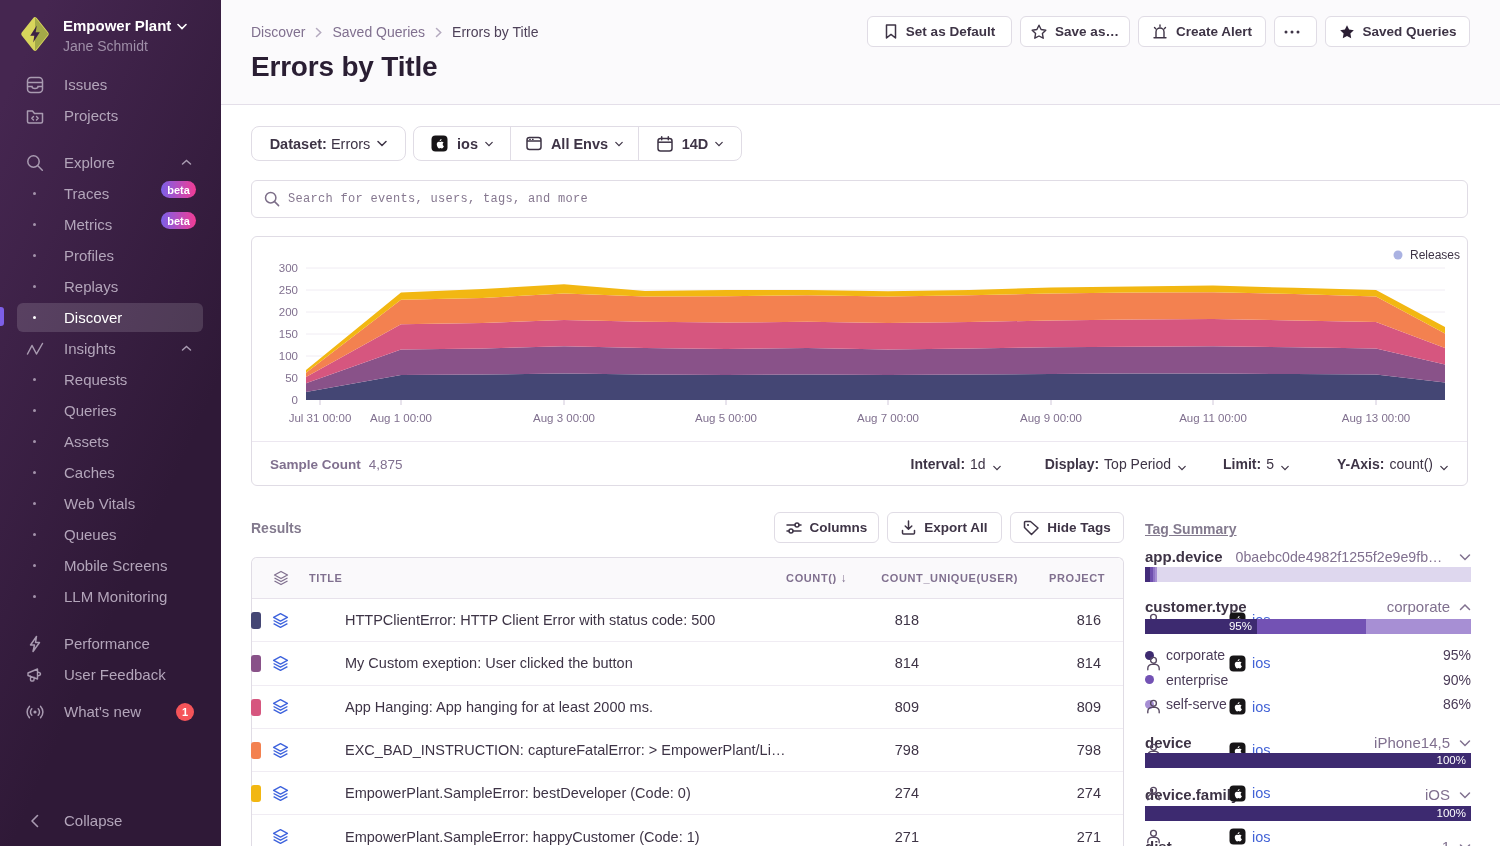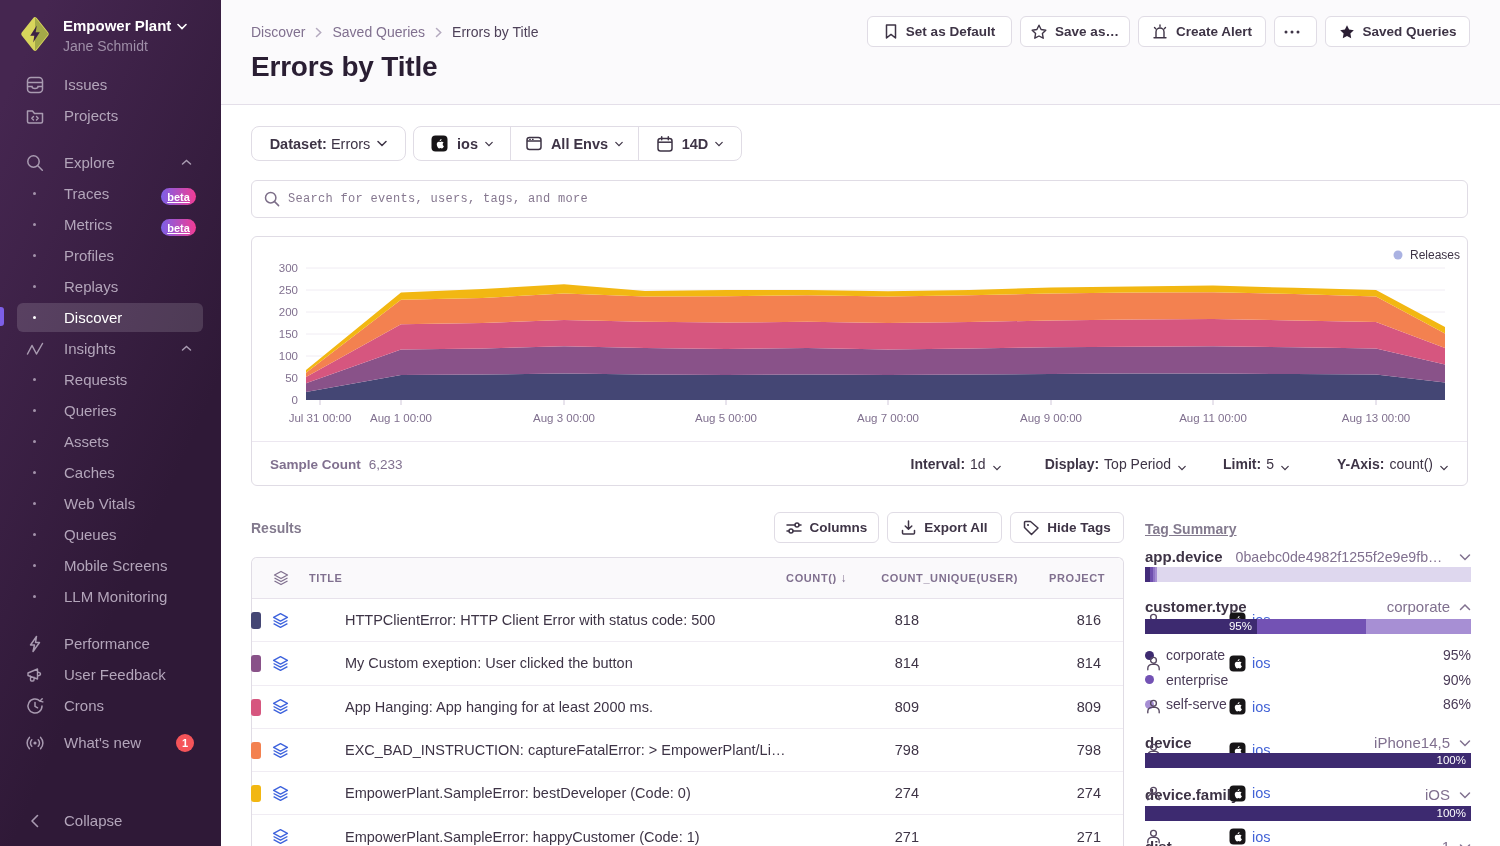--- a/index.html
+++ b/index.html
@@ -14,21 +14,21 @@
 .org-txt { margin-left:13px; }
 .org-name { color:#fff; font-size:15px; font-weight:700; line-height:22px; white-space:nowrap; }
 .org-user { color:#9f8fa8; font-size:14px; line-height:18px; }
 .org-chev { display:inline-block; margin-left:6px; position:relative; top:-1px; }
 .nav { position:absolute; top:69px; left:0; width:221px; }
 .ni { height:31px; display:flex; align-items:center; position:relative; color:#b3a5ba; font-size:15px; }
 .ni .nico { width:18px; height:18px; margin-left:26px; margin-right:20px; flex:none; }
 .ni .bullet { width:3px; height:3px; border-radius:50%; background:#a393ab; margin-left:33px; margin-right:28px; flex:none; }
 .ni .chev-up { position:absolute; right:29px; }
 .gap16 { height:16px; } .gap6 { height:6px; }
-.beta { position:absolute; left:161px; top:10px; width:35px; height:17px; display:flex; align-items:center; justify-content:center; background:linear-gradient(90deg,#7c60e8,#f23c94); color:#fff; font-size:11px; font-weight:700; border-radius:9px;text-decoration:underline; }
+.beta { position:absolute; left:161px; top:3px; width:35px; height:17px; display:flex; align-items:center; justify-content:center; background:linear-gradient(90deg,#7c60e8,#f23c94); color:#fff; font-size:11px; font-weight:700; border-radius:9px; }
 .ni.active { color:#fff; }
 .ni.active .pill { position:absolute; left:17px; right:18px; top:1px; bottom:1px; background:rgba(255,255,255,0.14); border-radius:6px; }
 .ni.active .bullet { background:#fff; }
 .ni.active > * { position:relative; }
 .accent { position:absolute; left:0; top:307px; width:4px; height:19px; background:#7d5fe8; border-radius:0 3px 3px 0; }
 .nbadge { position:absolute; right:27px; width:18px; height:18px; border-radius:50%; background:#f55459; color:#fff; font-size:11px; font-weight:700; display:flex; align-items:center; justify-content:center; }
 .collapse { position:absolute; bottom:10px; left:0; width:221px; }
 
 
 .pagehead { position:absolute; left:221px; top:0; right:0; height:105px; background:#fbfafc; border-bottom:1px solid #e4dfe9; }
@@ -160,24 +160,20 @@
     <div class="ni"><span class="bullet"></span>Queues</div>
     <div class="ni"><span class="bullet"></span>Mobile Screens</div>
     <div class="ni"><span class="bullet"></span>LLM Monitoring</div>
     <div class="gap16"></div>
     <div class="ni"><svg class="nico" viewBox="0 0 18 18">
           <path d="M10.5 1.5 L4.5 10 L8.5 10 L7 16.5 L13.5 7.5 L9.5 7.5 Z" fill="none" stroke="#a99bb1" stroke-width="1.5" stroke-linejoin="round"></path>
         </svg>Performance</div>
     <div class="ni"><svg class="nico" viewBox="0 0 18 18">
           <path d="M2 7 L11.5 3 V 13 L2 9.5 Z M2 7 v2.5 M4.5 10 v4 a1 1 0 0 0 1 1 h1.5 a1 1 0 0 0 1 -1 v-2.8 M11.5 6 q3 0.5 3 2 t-3 2" fill="none" stroke="#a99bb1" stroke-width="1.4" stroke-linejoin="round" stroke-linecap="round"></path>
         </svg>User Feedback</div>
-    <div class="ni"><svg class="nico" viewBox="0 0 18 18">
-          <path d="M16 9 a7 7 0 1 1 -2.1 -5 M16.2 1.7 L14 4.1 L16.8 4.9" fill="none" stroke="#a99bb1" stroke-width="1.5" stroke-linecap="round"></path>
-          <path d="M9 5.5 V 9.3 L11.6 10.8" fill="none" stroke="#a99bb1" stroke-width="1.5" stroke-linecap="round"></path>
-        </svg>Crons</div>
     <div class="gap6"></div>
     <div class="ni"><svg class="nico" viewBox="0 0 18 18">
           <circle cx="9" cy="9" r="1.6" fill="#a99bb1"></circle>
           <path d="M5.8 12.2 a4.5 4.5 0 0 1 0 -6.4 M12.2 5.8 a4.5 4.5 0 0 1 0 6.4 M3.4 14.6 a8 8 0 0 1 0 -11.2 M14.6 3.4 a8 8 0 0 1 0 11.2" fill="none" stroke="#a99bb1" stroke-width="1.5" stroke-linecap="round"></path>
         </svg>What's new<span class="nbadge">1</span></div>
   </div>
   <div class="collapse">
     <div class="ni"><svg class="nico" viewBox="0 0 18 18">
           <path d="M11.5 3.5 L6 9 L11.5 14.5" fill="none" stroke="#a99bb1" stroke-width="1.6" stroke-linecap="round" stroke-linejoin="round"></path>
         </svg>Collapse</div>
@@ -299,21 +295,21 @@
           <text x="799" y="185">Aug 9 00:00</text>
           <text x="961" y="185">Aug 11 00:00</text>
           <text x="1124" y="185">Aug 13 00:00</text>
         </g>
         <circle cx="1146" cy="18" r="4.5" fill="#aab2e2"></circle>
         <text x="1158" y="22" font-size="12" fill="#3e3446" font-family="Liberation Sans">Releases</text>
       </svg>
     </div>
     <div class="pfoot">
       <span class="sc">Sample Count</span>
-        <span class="scv">6,233</span>
+        <span class="scv">4,875</span>
       <div class="right">
         <span class="ctl" style="margin-left:0;"><b>Interval:</b> 1d<svg class="chevD" width="9" height="6" viewBox="0 0 10 7">
               <path d="M1 1.5 L5 5.5 L9 1.5" fill="none" stroke="#3e3446" stroke-width="1.5" stroke-linecap="round"></path>
             </svg></span>
         <span class="ctl" style="margin-left:44px;"><b>Display:</b> Top Period<svg class="chevD" width="9" height="6" viewBox="0 0 10 7">
               <path d="M1 1.5 L5 5.5 L9 1.5" fill="none" stroke="#3e3446" stroke-width="1.5" stroke-linecap="round"></path>
             </svg></span>
         <span class="ctl" style="margin-left:37px;"><b>Limit:</b> 5<svg class="chevD" width="9" height="6" viewBox="0 0 10 7">
               <path d="M1 1.5 L5 5.5 L9 1.5" fill="none" stroke="#3e3446" stroke-width="1.5" stroke-linecap="round"></path>
             </svg></span>

